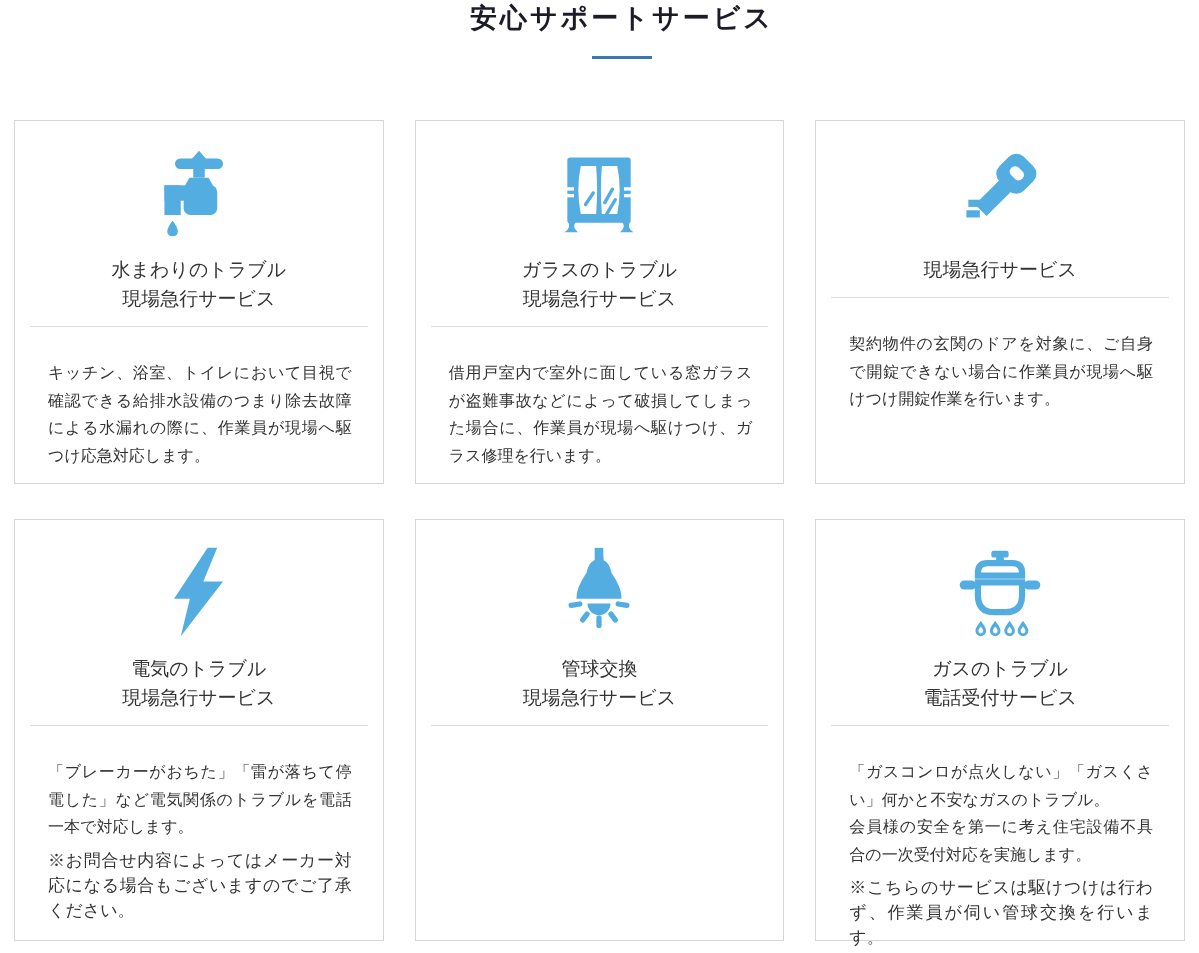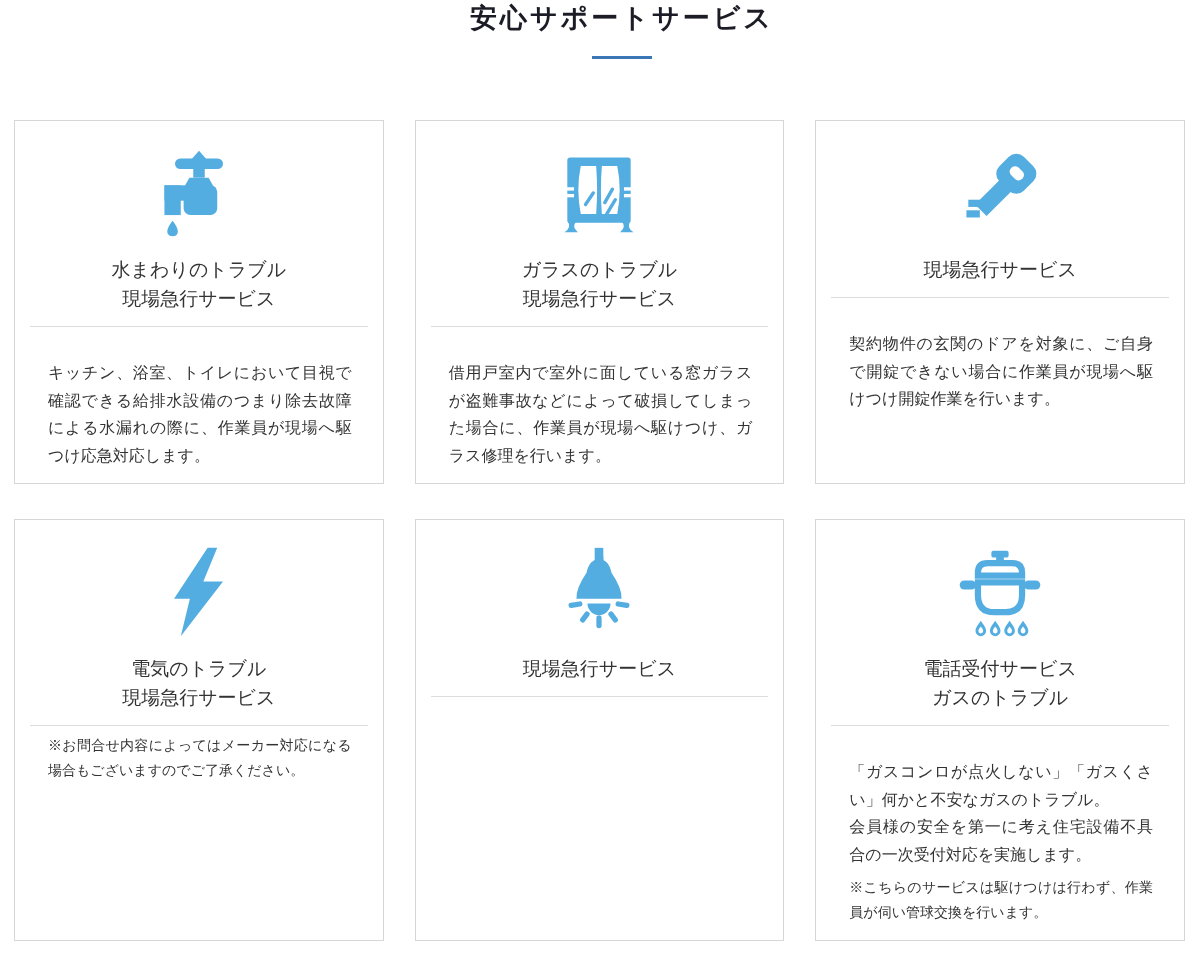--- a/index.html
+++ b/index.html
@@ -47,21 +47,21 @@
     margin:13px 15px 0 15px;height:0;
   }
   .card-desc{
     margin:32px 31px 0 33px;
     font-size:16px;line-height:27.5px;
     text-align:justify;white-space:pre-line;
     color:#333333;
   }
   .card-note{
     margin:7px 31px 0 33px;
-    font-size:14px;line-height:25px;
+    font-size:17px;line-height:25px;
     text-align:justify;color:#333333;
   }
 </style>
 </head>
 <body>
 
 <header class="page-header">
   <h1 class="page-title">安心サポートサービス</h1>
   <div class="title-underline"></div>
 </header>
@@ -145,20 +145,21 @@
     <div class="icon-wrap">
       <svg class="icon-svg" viewBox="0 0 100 100" aria-hidden="true">
         <path fill="currentColor" d="M59 4 L24 57 H40.5 L31 96 L75 39 H54.5 L69 4 Z"></path>
       </svg>
     </div>
     <h2 class="card-title">
       <span>電気のトラブル</span>
       <span>現場急行サービス</span>
     </h2>
     <hr class="divider">
+    <p class="card-desc">「ブレーカーがおちた」「雷が落ちて停電した」など電気関係のトラブルを電話一本で対応します。</p>
     <p class="card-note">※お問合せ内容によってはメーカー対応になる場合もございますのでご了承ください。</p>
   </section>
 
   <section class="card">
     <div class="icon-wrap">
       <svg class="icon-svg" viewBox="0 0 100 100" aria-hidden="true">
         <g fill="currentColor">
           <rect x="45.5" y="4" width="9" height="15"></rect>
           <rect x="49.5" y="13" width="5" height="9"></rect>
           <path d="M50 16 Q60 16 63 30 Q74 46 73.5 57 L26.5 57 Q26 46 37 30 Q40 16 50 16 Z"></path>
@@ -167,20 +168,21 @@
         <g stroke="currentColor" stroke-width="5.5" stroke-linecap="round">
           <line x1="21" y1="64" x2="30" y2="62.5"></line>
           <line x1="79" y1="64" x2="70" y2="62.5"></line>
           <line x1="33" y1="79" x2="37.5" y2="73"></line>
           <line x1="67" y1="79" x2="62.5" y2="73"></line>
           <line x1="50" y1="77" x2="50" y2="85"></line>
         </g>
       </svg>
     </div>
     <h2 class="card-title">
+      <span>管球交換</span>
       <span>現場急行サービス</span>
     </h2>
     <hr class="divider">
   </section>
 
   <section class="card">
     <div class="icon-wrap">
       <svg class="icon-svg" viewBox="0 0 100 100" aria-hidden="true">
         <g fill="currentColor">
           <rect x="41" y="7" width="18" height="7" rx="2"></rect>
@@ -200,22 +202,22 @@
         </g>
         <g fill="#ffffff">
           <path d="M30 86 C31.8 88.3 32.5 89.3 32.5 90.7 A2.5 2.5 0 0 1 27.5 90.7 C27.5 89.3 28.2 88.3 30 86 Z"></path>
           <path d="M45 86 C46.8 88.3 47.5 89.3 47.5 90.7 A2.5 2.5 0 0 1 42.5 90.7 C42.5 89.3 43.2 88.3 45 86 Z"></path>
           <path d="M60 86 C61.8 88.3 62.5 89.3 62.5 90.7 A2.5 2.5 0 0 1 57.5 90.7 C57.5 89.3 58.2 88.3 60 86 Z"></path>
           <path d="M74 86 C75.8 88.3 76.5 89.3 76.5 90.7 A2.5 2.5 0 0 1 71.5 90.7 C71.5 89.3 72.2 88.3 74 86 Z"></path>
         </g>
       </svg>
     </div>
     <h2 class="card-title">
+      <span>ガスのトラブル</span>
       <span>電話受付サービス</span>
-      <span>ガスのトラブル</span>
     </h2>
     <hr class="divider">
     <p class="card-desc">「ガスコンロが点火しない」「ガスくさい」何かと不安なガスのトラブル。
 会員様の安全を第一に考え住宅設備不具合の一次受付対応を実施します。</p>
     <p class="card-note">※こちらのサービスは駆けつけは行わず、作業員が伺い管球交換を行います。</p>
   </section>
 
 </main>
 
 </body></html>

